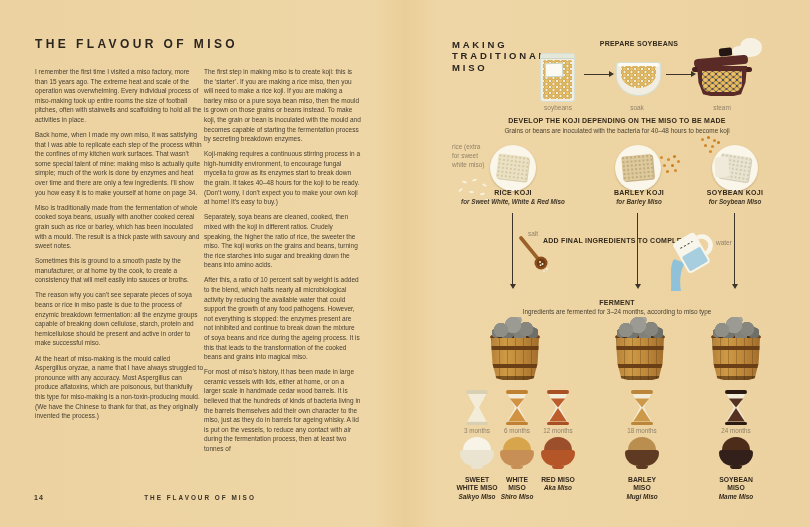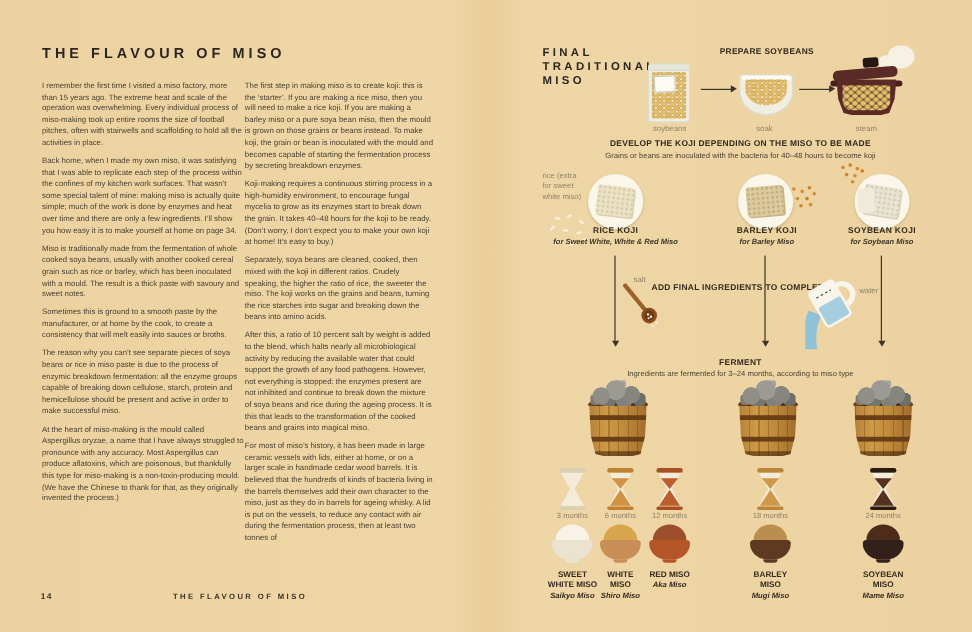--- a/index.html
+++ b/index.html
@@ -143,21 +143,21 @@
     <p>Koji-making requires a continuous stirring process in a high-humidity environment, to encourage fungal mycelia to grow as its enzymes start to break down the grain. It takes 40–48 hours for the koji to be ready. (Don’t worry, I don’t expect you to make your own koji at home! It’s easy to buy.)</p>
     <p>Separately, soya beans are cleaned, cooked, then mixed with the koji in different ratios. Crudely speaking, the higher the ratio of rice, the sweeter the miso. The koji works on the grains and beans, turning the rice starches into sugar and breaking down the beans into amino acids.</p>
     <p>After this, a ratio of 10 percent salt by weight is added to the blend, which halts nearly all microbiological activity by reducing the available water that could support the growth of any food pathogens. However, not everything is stopped: the enzymes present are not inhibited and continue to break down the mixture of soya beans and rice during the ageing process. It is this that leads to the transformation of the cooked beans and grains into magical miso.</p>
     <p>For most of miso’s history, it has been made in large ceramic vessels with lids, either at home, or on a larger scale in handmade cedar wood barrels. It is believed that the hundreds of kinds of bacteria living in the barrels themselves add their own character to the miso, just as they do in barrels for ageing whisky. A lid is put on the vessels, to reduce any contact with air during the fermentation process, then at least two tonnes of</p>
   </div>
 
   <div class="folio">14</div>
   <div class="running-title">THE FLAVOUR OF MISO</div>
 
   <div class="rp-title">
-    <div>FINAL</div>
+    <div>MAKING</div>
     <div>TRADITIONAL</div>
     <div>MISO</div>
   </div>
 
   <div class="sec-head" style="left:489px;top:40px;width:300px;">PREPARE SOYBEANS</div>
 
   <div class="icon-bag">
     <div class="bag-beans beans"></div>
     <div class="bag-seal"></div>
     <div class="bag-label"></div>

